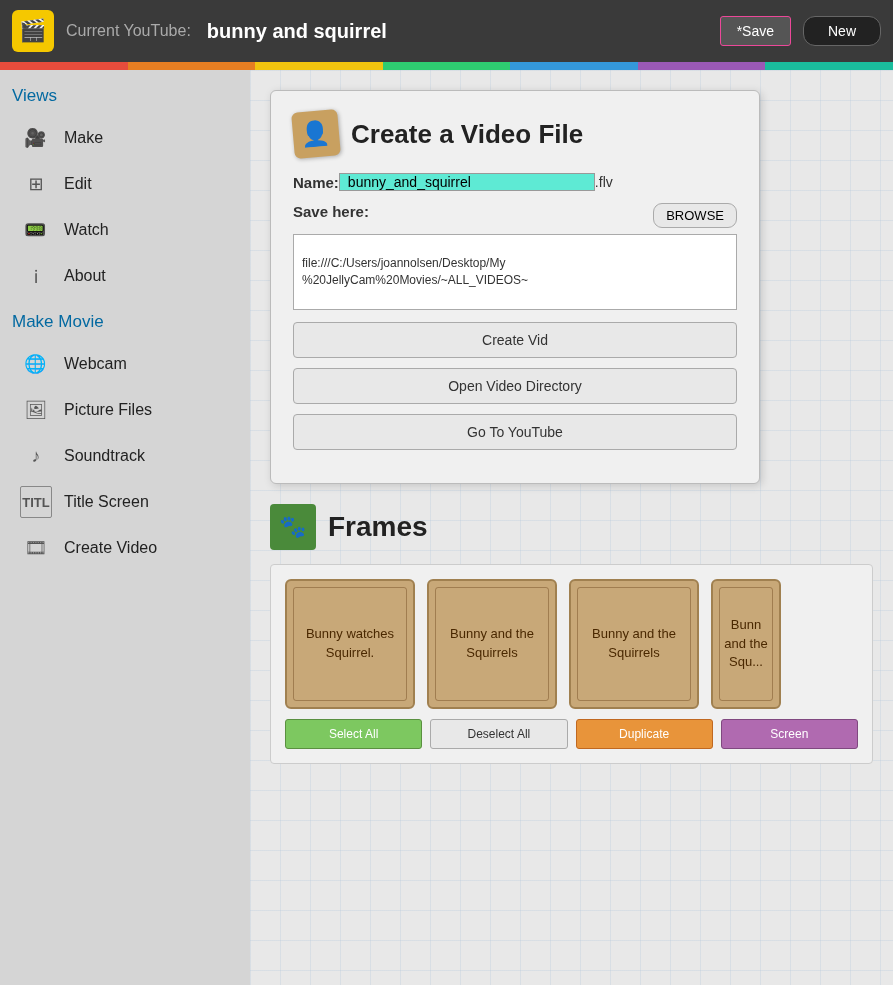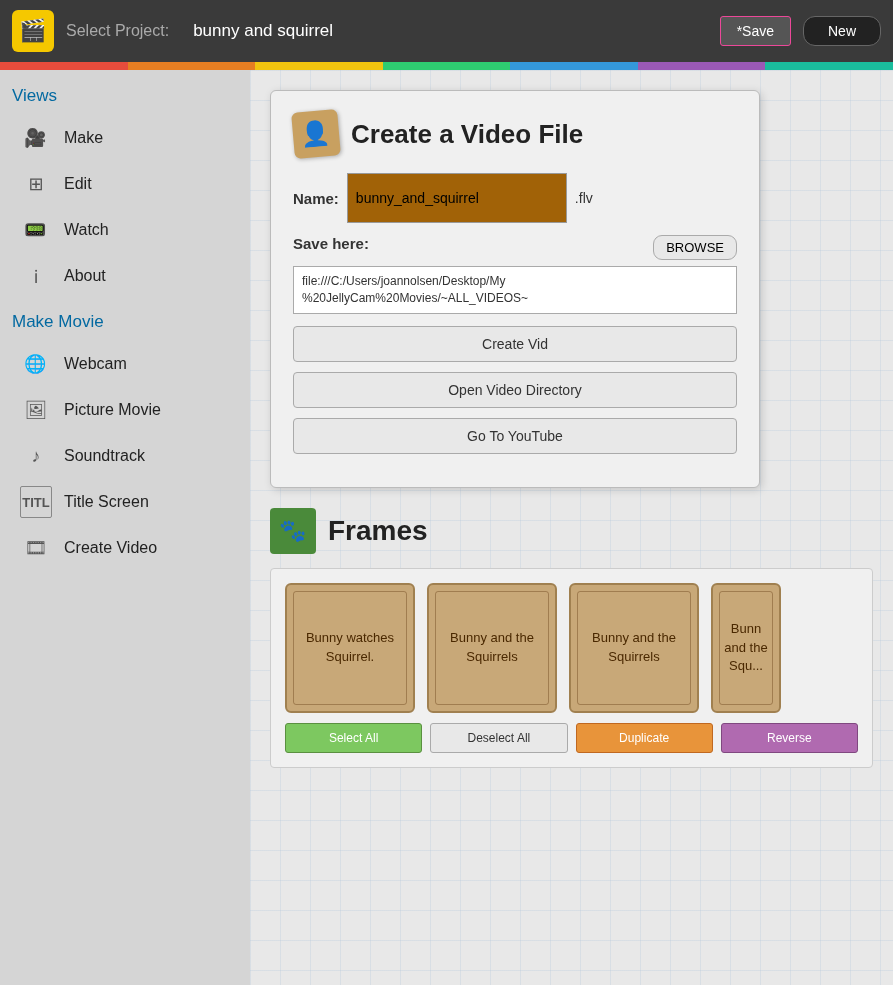--- a/index.html
+++ b/index.html
@@ -30,23 +30,23 @@
       justify-content: center;
       font-size: 22px;
     }
     #project-label {
       color: #aaa;
       font-size: 16px;
       font-weight: normal;
     }
     #project-name {
       color: #fff;
-      font-size: 17px;
-      font-weight: normal;
-      margin-left: 12px;
+      font-size: 20px;
+      font-weight: bold;
+      margin-left: 4px;
     }
     #header-spacer { flex: 1; }
     #save-button {
       background: #555;
       color: #fff;
       border: 1px solid #ec4899;
       padding: 6px 16px;
       font-size: 14px;
       cursor: pointer;
       border-radius: 3px;
@@ -158,34 +158,33 @@
     #panel-title {
       font-size: 26px;
       color: #222;
       font-weight: bold;
     }
 
     
     .form-row {
       display: flex;
       align-items: center;
-      gap: 8px;
       margin-bottom: 12px;
     }
     .form-label {
       font-size: 15px;
       color: #333;
       font-weight: bold;
     }
     #name-input {
       border: 1px solid #999;
-      padding: 16px 8px;
-      font-size: 14px;
-      width: 220px;
-      background: #a16207;
+      padding: 0 8px;
+      font-size: 14px;
+      width: 256px;
+      background: #5eead4;
     }
     #file-ext {
       font-size: 14px;
       color: #333;
     }
 
     
     .save-here-row {
       display: flex;
       align-items: flex-start;
@@ -196,21 +195,21 @@
       background: #e8e8e8;
       border: 1px solid #aaa;
       padding: 4px 12px;
       font-size: 13px;
       cursor: pointer;
       border-radius: 9px;
     }
     #file-path {
       background: #fff;
       border: 1px solid #aaa;
-      padding: 6px 8px;
+      padding: 20px 8px;
       font-size: 12px;
       color: #333;
       width: 100%;
       margin-bottom: 12px;
       line-height: 1.4;
     }
 
     
     .action-button {
       width: 100%;
@@ -323,21 +322,21 @@
     .frame-btn-orange { background: #e8943a; color: #fff; border-color: #c06820; }
     .frame-btn-purple { background: #b06ab0; color: #fff; border-color: #804880; }
   </style>
 </head>
 <body>
 
 <div id="header">
   <div id="app-logo">
     <span>🎬</span>
   </div>
-  <span id="project-label">Select Project:</span>
+  <span id="project-label">Current YouTube:</span>
   <span id="project-name">bunny and squirrel</span>
   <div id="header-spacer"></div>
   <button id="save-button">*Save</button>
   <button id="new-button">New</button>
 </div>
 
 <div id="color-bar"></div>
 
 <div id="main">
 
@@ -362,21 +361,21 @@
     </div>
 
     <div class="section-title section-divider">Make Movie</div>
 
     <div class="nav-item">
       <div class="nav-icon">🌐</div>
       <span>Webcam</span>
     </div>
     <div class="nav-item">
       <div class="nav-icon">🖼</div>
-      <span>Picture Movie</span>
+      <span>Picture Files</span>
     </div>
     <div class="nav-item">
       <div class="nav-icon">♪</div>
       <span>Soundtrack</span>
     </div>
     <div class="nav-item">
       <div class="nav-icon" style="font-size:13px;font-weight:bold;border:1px solid #888;border-radius:2px;padding:1px 2px;">TITL</div>
       <span>Title Screen</span>
     </div>
     <div class="nav-item">
@@ -436,19 +435,19 @@
           </div>
           <div class="frame-card frame-card-partial">
             <span class="frame-text">Bunn and the Squ...</span>
           </div>
         </div>
 
         <div id="frames-buttons">
           <button class="frame-btn frame-btn-green">Select All</button>
           <button class="frame-btn frame-btn-default">Deselect All</button>
           <button class="frame-btn frame-btn-orange">Duplicate</button>
-          <button class="frame-btn frame-btn-purple">Reverse</button>
+          <button class="frame-btn frame-btn-purple">Screen</button>
         </div>
       </div>
     </div>
 
   </div>
 </div>
 
 </body></html>

